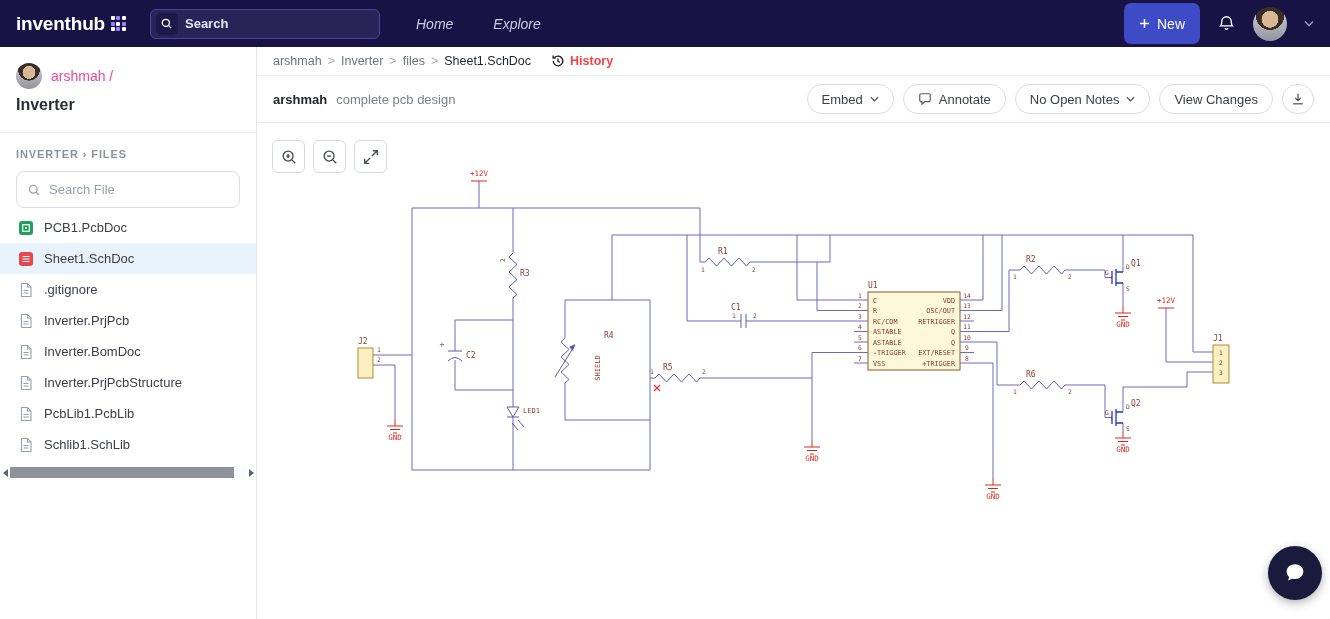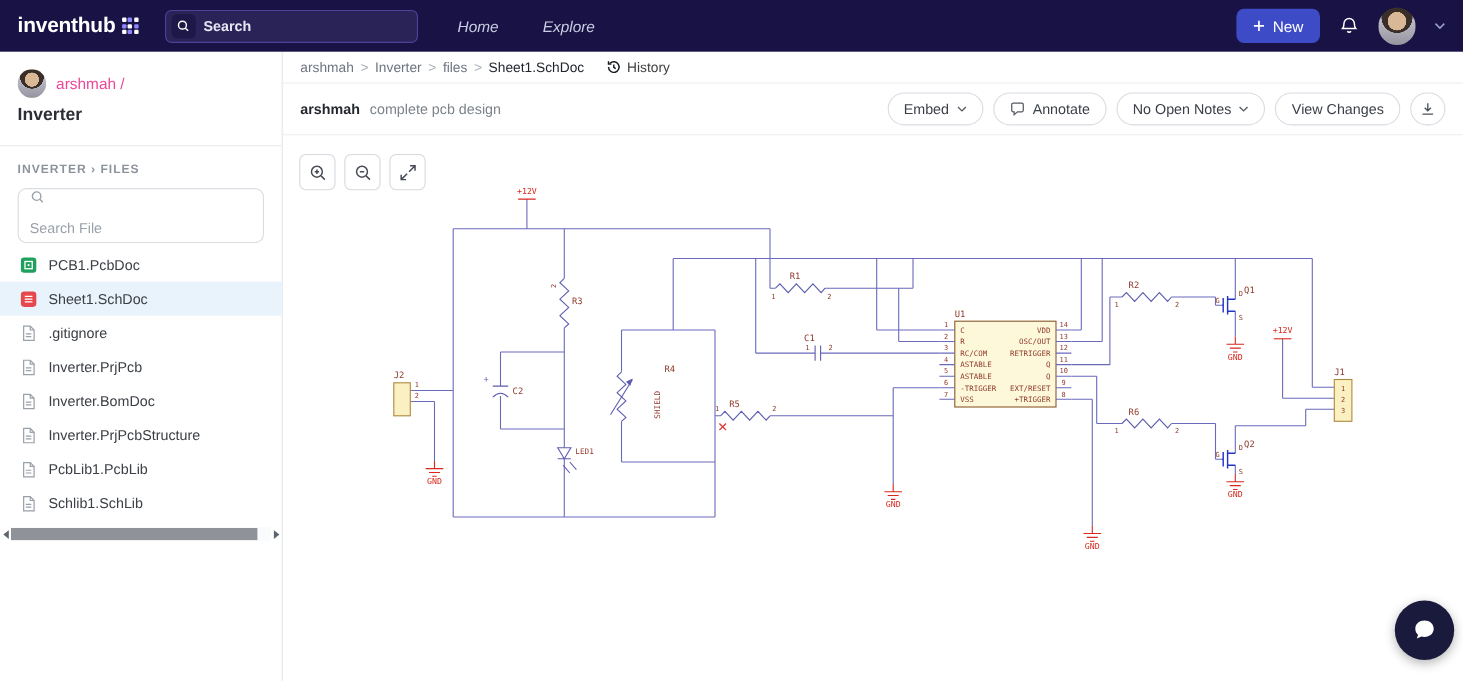--- a/index.html
+++ b/index.html
@@ -18,21 +18,21 @@
     border:1px solid #4c429b; border-radius:6px; display:flex; align-items:center;
     padding:0 5px; gap:7px; }
   .nav-search .icbox { width:22px; height:22px; background:#1d1848; border-radius:5px;
     display:grid; place-items:center; flex:none; }
   .nav-search input { flex:1; background:transparent; border:none; outline:none;
     color:#fff; font-size:13px; font-weight:600; }
   .nav-search input::placeholder { color:#e6e6f4; opacity:1; }
   .nav-links { display:flex; gap:40px; margin-left:36px; }
   .nav-links span { color:#c9cce2; font-size:14px; cursor:pointer;font-style:italic; }
   .nav-right { margin-left:auto; display:flex; align-items:center; gap:17px; }
-  .new-btn { background:#3d4bc7; color:#fff; height:31px; padding:0 15px;
+  .new-btn { background:#3d4bc7; color:#fff; height:41px; padding:0 15px;
     border:none; border-radius:7px; display:flex; align-items:center; gap:7px;
     font-size:14px; cursor:pointer; }
   .bell { display:grid; place-items:center; cursor:pointer; }
   .avatar { width:34px; height:34px; border-radius:50%; cursor:pointer;
     background:
       radial-gradient(circle at 50% 36%, #d9b896 0 30%, transparent 31%),
       radial-gradient(circle at 50% 26%, #3a2e28 0 46%, transparent 47%),
       linear-gradient(180deg,#cfced9,#96959f); }
   .caret-light { color:#9aa0c4; display:grid; place-items:center; cursor:pointer; }
 
@@ -41,22 +41,22 @@
     background:#fff; border-right:1px solid #e2e5e9; z-index:10; }
   .user-row { display:flex; align-items:center; gap:9px; padding:16px 16px 0; }
   .user-row .avatar { width:26px; height:26px; }
   .user-name { font-size:14px; color:#ec4899; cursor:pointer; }
   .proj-name { padding:7px 16px 0; font-size:16px; font-weight:700; color:#2b2f35; cursor:pointer; }
   .stats { display:flex; gap:24px; padding:17px 16px 0; }
   .stat { display:flex; align-items:center; gap:6px; font-size:13px; color:#4c525a; cursor:pointer; }
   .side-divider { border-top:1px solid #e8eaee; margin-top:18px; }
   .section-label { padding:15px 16px 0; font-size:11px; font-weight:700;
     letter-spacing:0.9px; color:#8d939d; }
-  .file-search { margin:11px 16px 4px; height:50px; border:1px solid #d9dde2;
-    border-radius:8px; display:flex; padding:0 10px; gap:8px;flex-direction:column; }
+  .file-search { margin:11px 16px 4px; height:37px; border:1px solid #d9dde2;
+    border-radius:8px; display:flex; align-items:center; padding:0 10px; gap:8px; }
   .file-search input { flex:1; border:none; outline:none; font-size:13px; color:#333; }
   .file-search input::placeholder { color:#9aa1a9; }
   .file-list { margin-top:2px; }
   .file-row { height:31px; display:flex; align-items:center; gap:10px;
     padding-left:18px; font-size:13px; color:#3c4046; cursor:pointer; }
   .file-row.selected { background:#e9f3fc; }
   .fic { flex:none; }
   .hscroll { margin-top:6px; height:13px; display:flex; align-items:center; }
   .hs-arrow { width:10px; height:13px; display:grid; place-items:center; cursor:pointer; }
   .tri-l { width:0; height:0; border-top:4px solid transparent; border-bottom:4px solid transparent; border-right:5px solid #5f656e; }
@@ -65,21 +65,21 @@
   .hs-thumb { position:absolute; left:0; top:1px; height:11px; width:95%; background:#8f9298; cursor:pointer; }
 
   
   .main { position:absolute; top:47px; left:257px; right:0; bottom:0; background:#fff; }
   .crumb-row { height:29px; border-bottom:1px solid #eceef1; display:flex;
     align-items:center; padding:0 16px; font-size:12.5px; gap:6px; }
   .crumb { color:#6e7580; cursor:pointer; }
   .crumb-sep { color:#a9aeb6; }
   .crumb-file { color:#1f242b; font-weight:500; }
   .history { display:flex; align-items:center; gap:5px; margin-left:14px;
-    font-weight:400; color:#404040; cursor:pointer; }
+    font-weight:700; color:#ef4444; cursor:pointer; }
   .commit-row { height:47px; border-bottom:1px solid #eceef1; display:flex;
     align-items:center; padding:0 16px; }
   .commit-author { font-size:13px; font-weight:700; color:#23272d; }
   .commit-msg { font-size:13px; color:#7b828a; margin-left:9px; }
   .actions { margin-left:auto; display:flex; align-items:center; gap:9px; }
   .pill { height:30px; border:1px solid #d9dce1; border-radius:16px; background:#fff;
     color:#3b4048; font-size:13px; padding:0 14px; display:flex; align-items:center;
     gap:7px; cursor:pointer; white-space:nowrap; }
   .pill .cdark { color:#555b63; display:grid; place-items:center; }
   .round-btn { width:32px; height:30px; border:1px solid #d9dce1; border-radius:16px;

